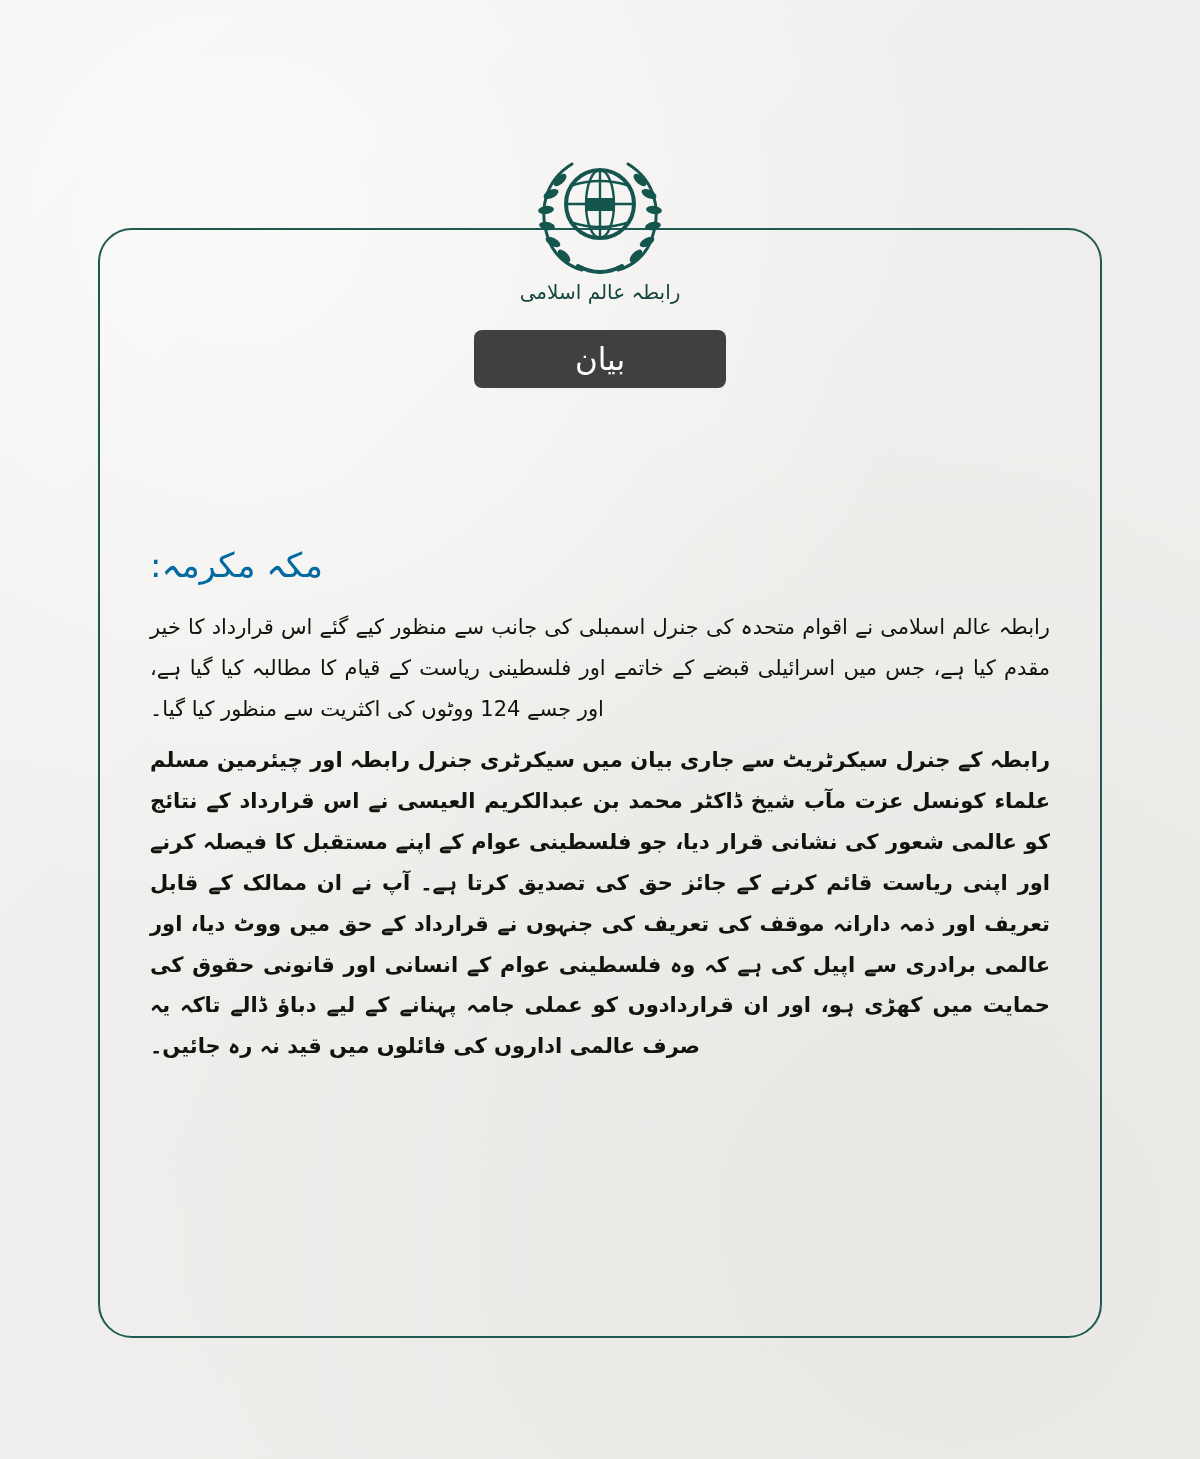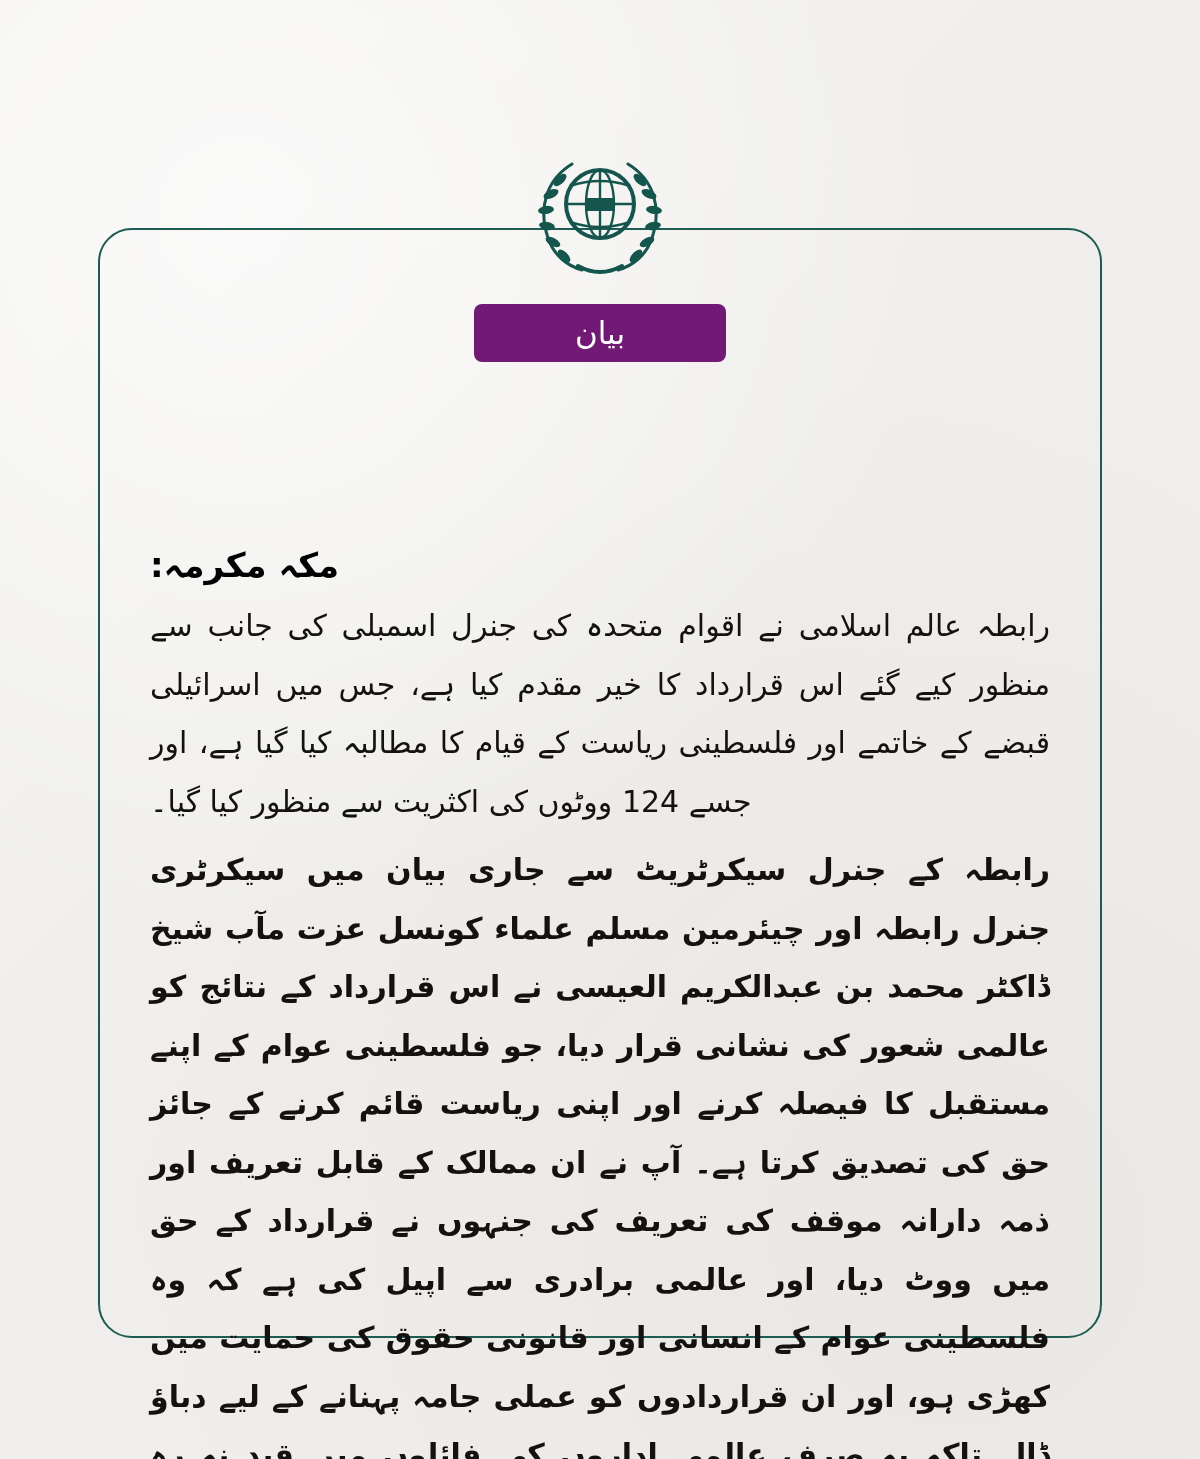--- a/index.html
+++ b/index.html
@@ -70,21 +70,21 @@
     color: #14463f;
     letter-spacing: 6px;
     direction: rtl;
     font-family: "DejaVu Sans", sans-serif;
   }
 
   .statement-badge {
     margin: 26px auto 0;
     width: 252px;
     height: 58px;
-    background: #701a75;
+    background: #404040;
     border-radius: 8px;
     color: #ffffff;
     font-size: 31px;
     display: flex;
     align-items: center;
     justify-content: center;
     direction: rtl;
     font-family: "DejaVu Sans", sans-serif;
   }
 
@@ -94,29 +94,28 @@
     right: 150px;
     top: 545px;
     direction: rtl;
     text-align: justify;
     color: #14120f;
   }
 
   .dateline {
     font-size: 34px;
     text-align: left;
-    margin-bottom: 12px;
+    margin-bottom: 22px;
     direction: rtl;
     font-family: "DejaVu Sans", sans-serif;
-    color: #000000;
-    font-weight: bold;
+    color: #0369a1;
   }
 
   .para {
-    font-size: 30px;
+    font-size: 21px;
     line-height: 1.95;
     margin: 0 0 10px 0;
     text-align: justify;
     text-align-last: left;
     font-family: "DejaVu Sans", sans-serif;
     color: #14120f;
   }
 
   .para + .para {
     margin-top: 6px;
@@ -161,20 +160,21 @@
       <line x1="46" y1="58" x2="114" y2="58"></line>
       <path d="M50 40 Q80 30 110 40"></path>
       <path d="M50 76 Q80 86 110 76"></path>
       <line x1="80" y1="24" x2="80" y2="92"></line>
     </g>
     <rect x="66" y="52" width="28" height="13" fill="#14564d"></rect>
 
     <path d="M58 120 Q80 132 102 120" fill="none" stroke="#14564d" stroke-width="4" stroke-linecap="round"></path>
   </svg>
 
+  <div class="logo-urdu">رابطہ عالم اسلامی</div>
 
   <div class="statement-badge">بیان</div>
 </div>
 
 <div class="body-wrap">
   <div class="dateline">مکہ مکرمہ:</div>
   <p class="para">رابطہ عالم اسلامی نے اقوام متحدہ کی جنرل اسمبلی کی جانب سے منظور کیے گئے اس قرارداد کا خیر مقدم کیا ہے، جس میں اسرائیلی قبضے کے خاتمے اور فلسطینی ریاست کے قیام کا مطالبہ کیا گیا ہے، اور جسے 124 ووٹوں کی اکثریت سے منظور کیا گیا۔</p>
   <p class="para">رابطہ کے جنرل سیکرٹریٹ سے جاری بیان میں سیکرٹری جنرل رابطہ اور چیئرمین مسلم علماء کونسل عزت مآب شیخ ڈاکٹر محمد بن عبدالکریم العیسی نے اس قرارداد کے نتائج کو عالمی شعور کی نشانی قرار دیا، جو فلسطینی عوام کے اپنے مستقبل کا فیصلہ کرنے اور اپنی ریاست قائم کرنے کے جائز حق کی تصدیق کرتا ہے۔ آپ نے ان ممالک کے قابل تعریف اور ذمہ دارانہ موقف کی تعریف کی جنہوں نے قرارداد کے حق میں ووٹ دیا، اور عالمی برادری سے اپیل کی ہے کہ وہ فلسطینی عوام کے انسانی اور قانونی حقوق کی حمایت میں کھڑی ہو، اور ان قراردادوں کو عملی جامہ پہنانے کے لیے دباؤ ڈالے تاکہ یہ صرف عالمی اداروں کی فائلوں میں قید نہ رہ جائیں۔</p>
 </div>
 

